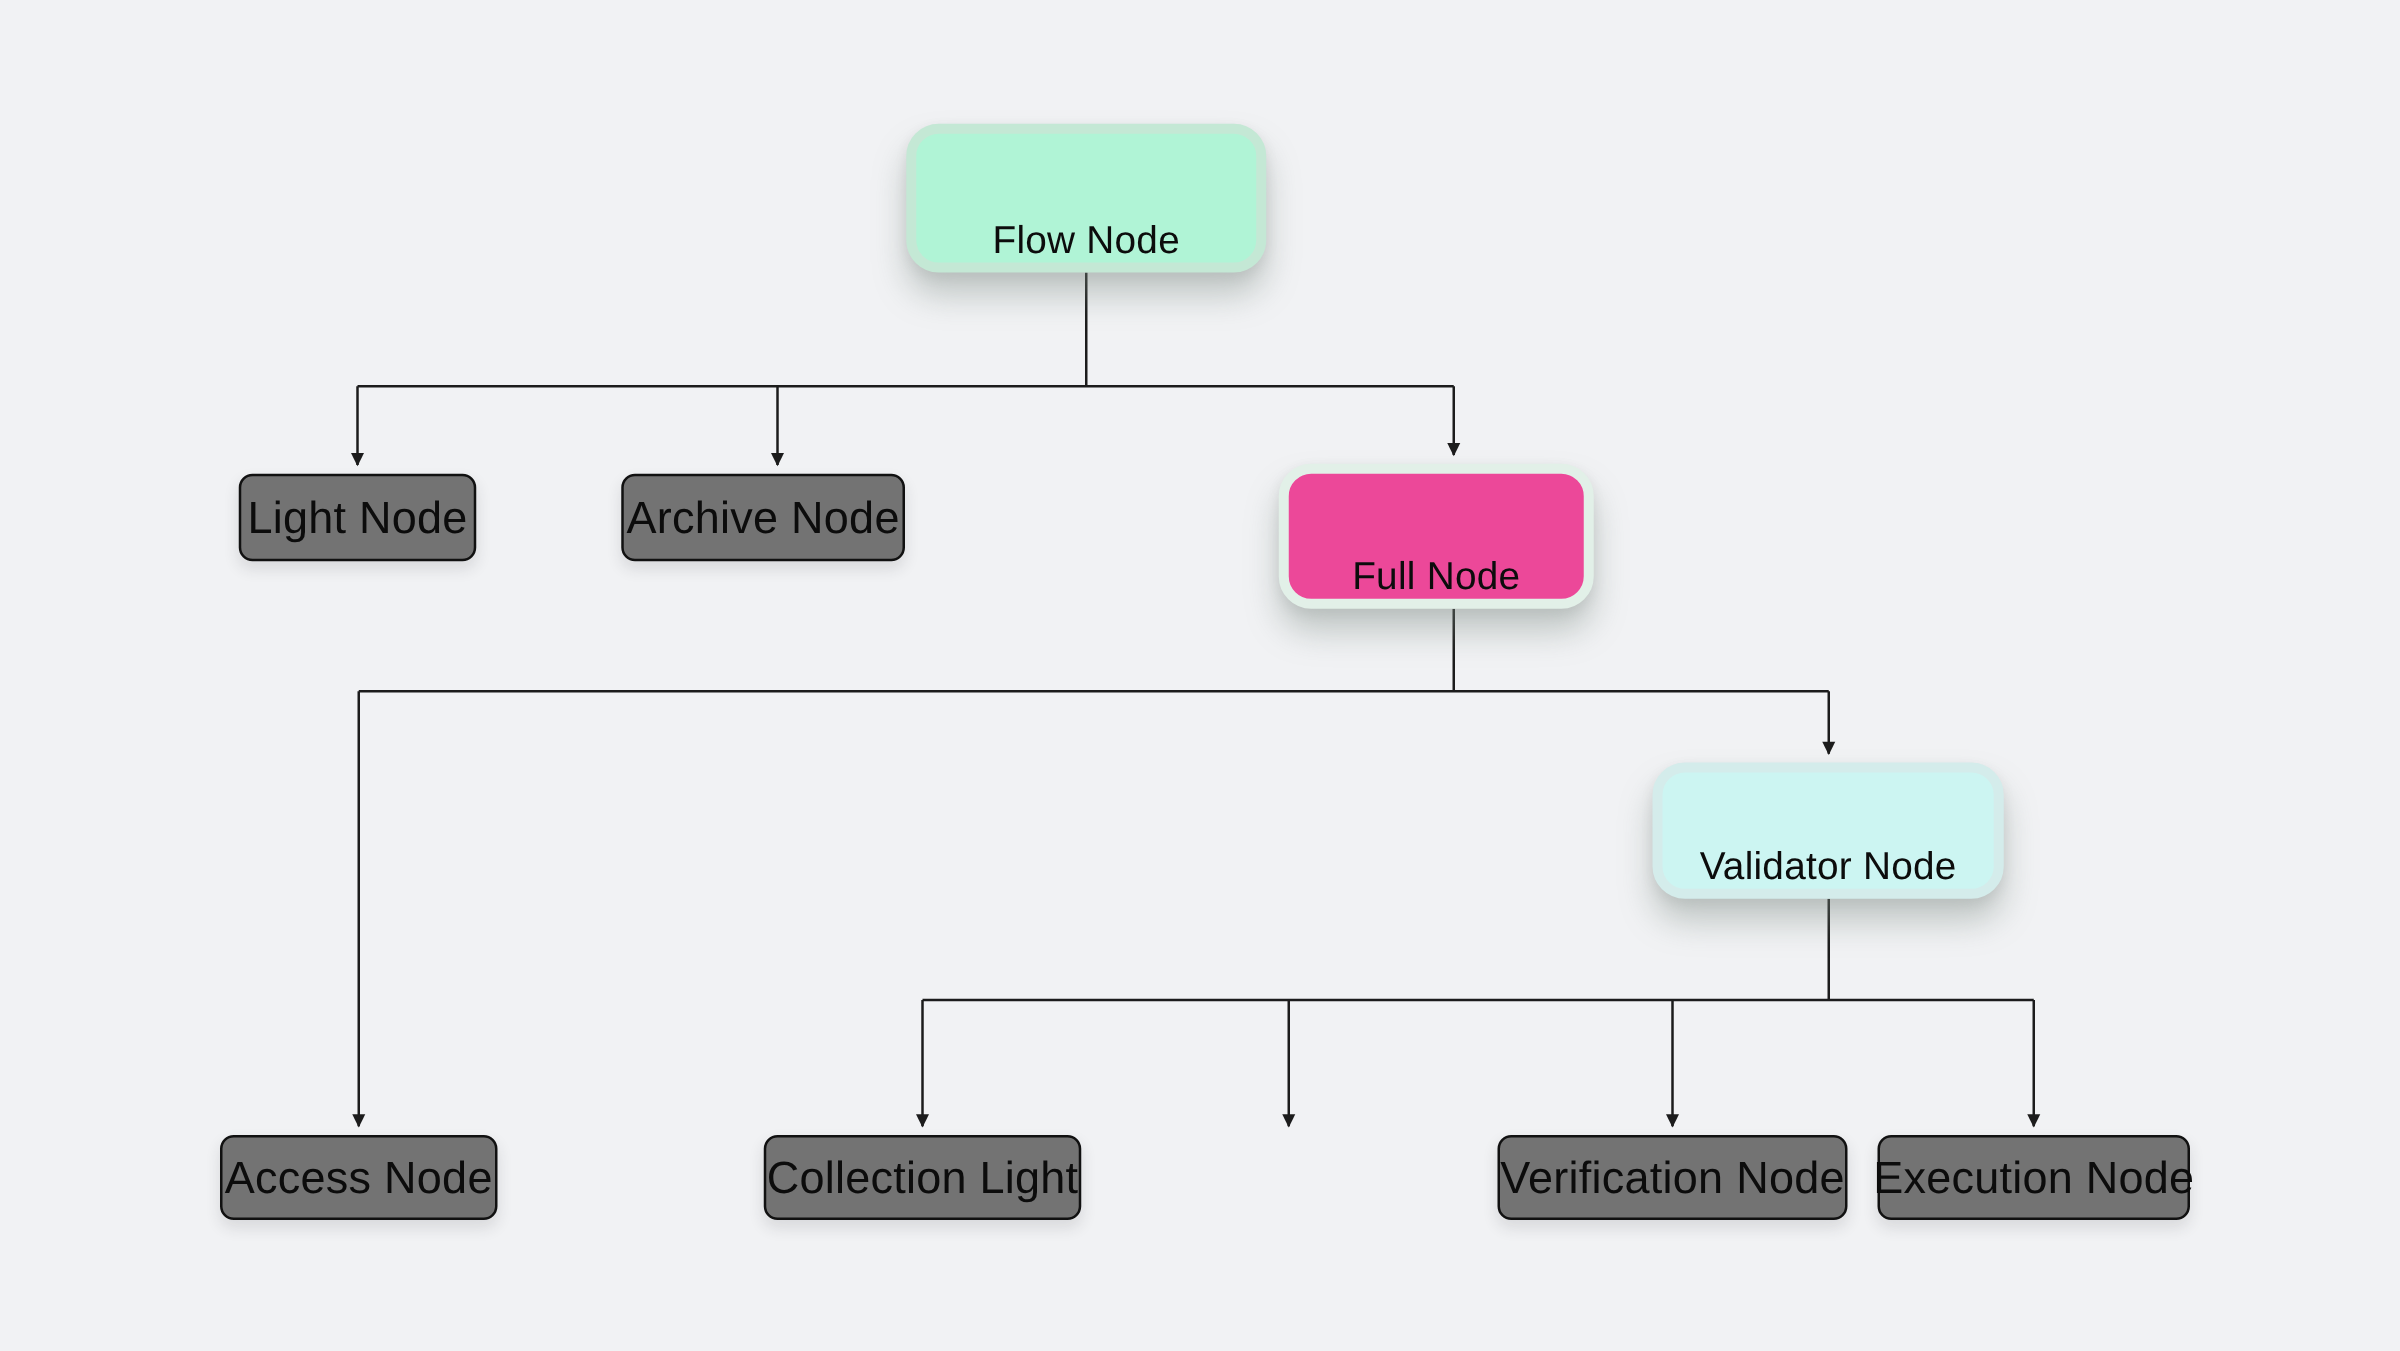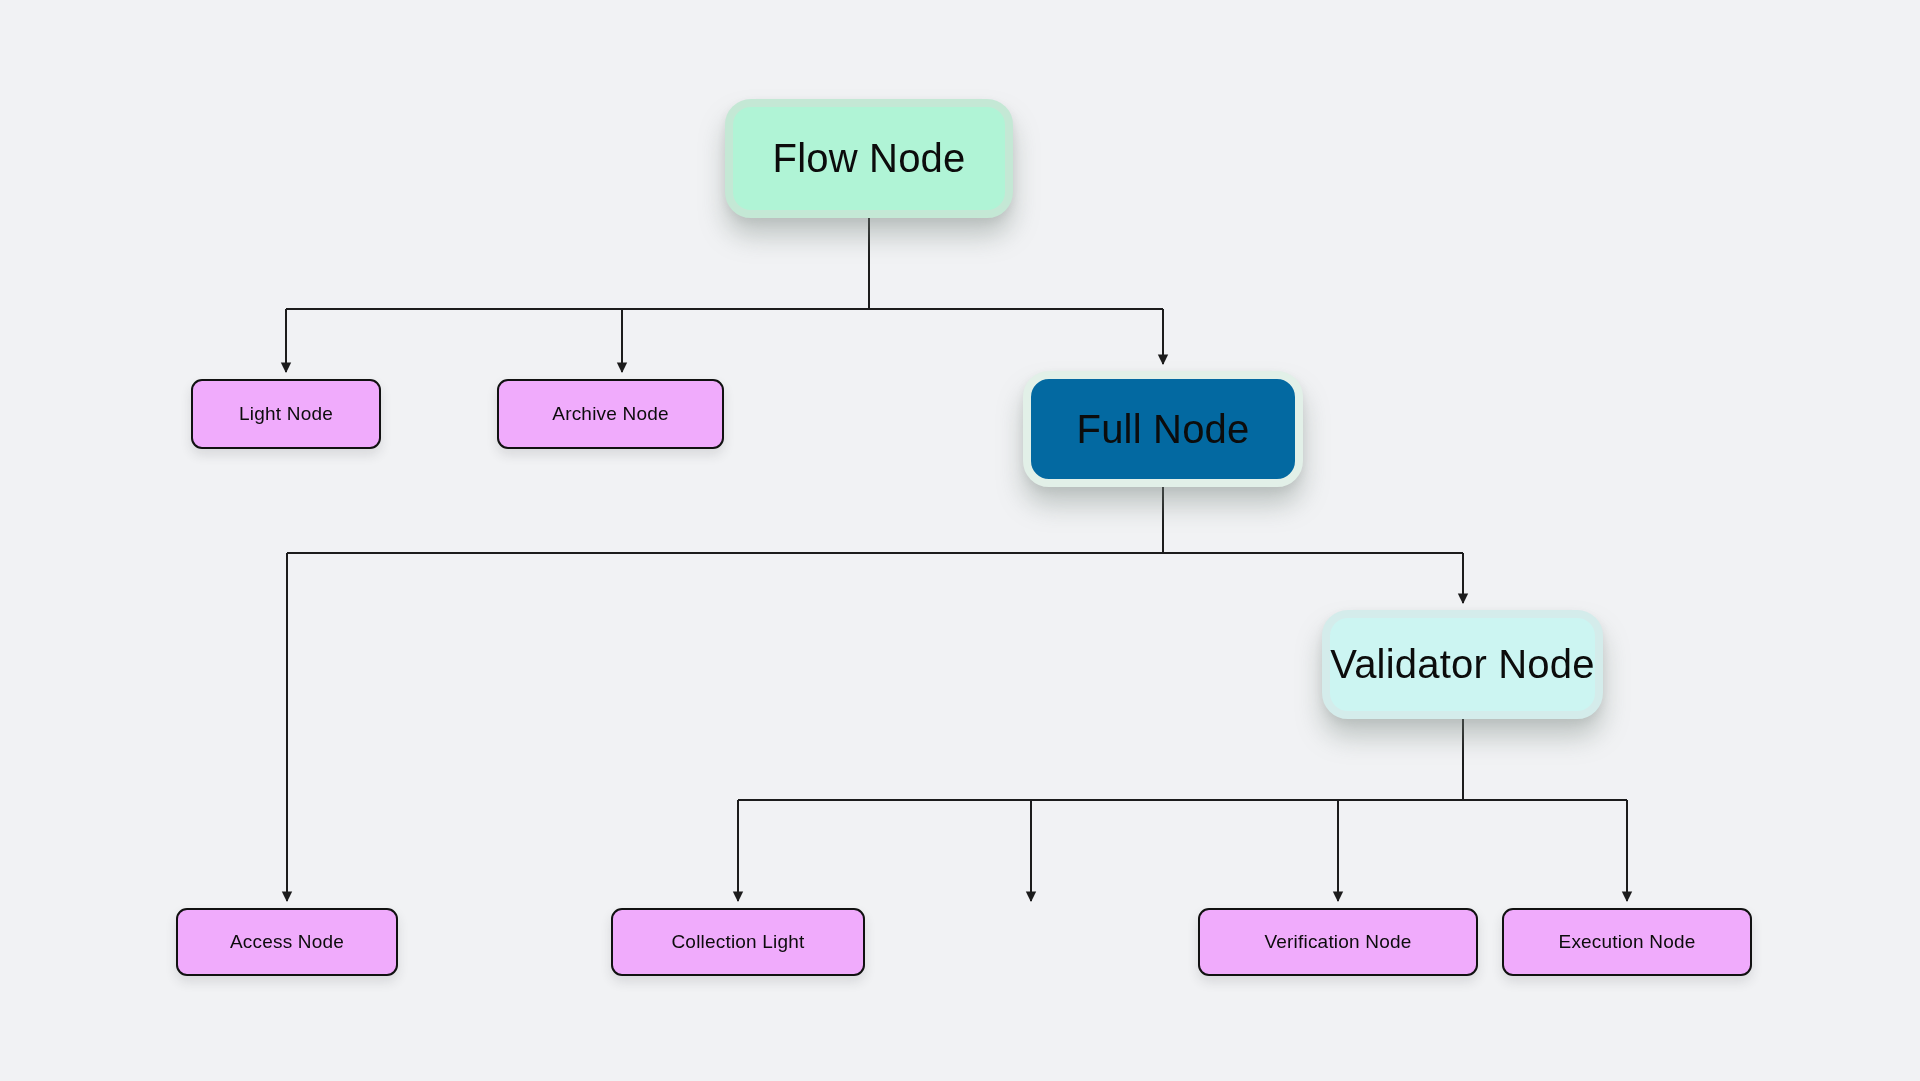--- a/index.html
+++ b/index.html
@@ -39,32 +39,33 @@
     box-sizing: border-box;
     color: #0c0c0c;
     text-align: center;
     white-space: nowrap;
   }
   .node .label {
     font-weight: 500;
     letter-spacing: 0.2px;
   }
   .node.plain {
-    background: #f0abfc;
+    background: #737373;
     border: 2.5px solid #111111;
     border-radius: 11px;
     box-shadow: 0 6px 12px rgba(40, 45, 50, 0.12);
-    font-size: 19px;
+    font-size: 36px;
   }
   .node.highlight {
     border-style: solid;
     border-width: 8px;
     border-radius: 26px;
     box-shadow: 0 18px 26px rgba(125, 138, 132, 0.42), 0 4px 10px rgba(0, 0, 0, 0.07);
-    font-size: 40px;
+    font-size: 31px;
+    align-items: flex-end;
   }
 </style>
 </head>
 <body>
 
 <div class="canvas" style="background: rgb(241, 242, 244);">
 
   <svg class="edges" viewBox="0 0 1920 1081">
     <defs>
       <marker id="arrow" viewBox="0 0 12 12" refX="10" refY="6" markerWidth="13" markerHeight="13" markerUnits="userSpaceOnUse" orient="auto">
@@ -96,21 +97,21 @@
   </div>
 
   <div class="node plain" style="left:191px; top:379px; width:190px; height:70px;">
     <span class="label">Light Node</span>
   </div>
 
   <div class="node plain" style="left:497px; top:379px; width:227px; height:70px;align-items:center;">
     <span class="label">Archive Node</span>
   </div>
 
-  <div class="node highlight" style="left: 1023px; top: 371px; width: 280px; height: 116px; background: #0369a1; border-color: rgb(226, 240, 232);">
+  <div class="node highlight" style="left: 1023px; top: 371px; width: 252px; height: 116px; background: #ec4899; border-color: rgb(226, 240, 232);">
     <span class="label">Full Node</span>
   </div>
 
   <div class="node highlight" style="left: 1322px; top: 610px; width: 281px; height: 109px; background: rgb(204, 245, 242); border-color: rgb(212, 236, 235);">
     <span class="label">Validator Node</span>
   </div>
 
   <div class="node plain" style="left:176px; top:908px; width:222px; height:68px;">
     <span class="label">Access Node</span>
   </div>

